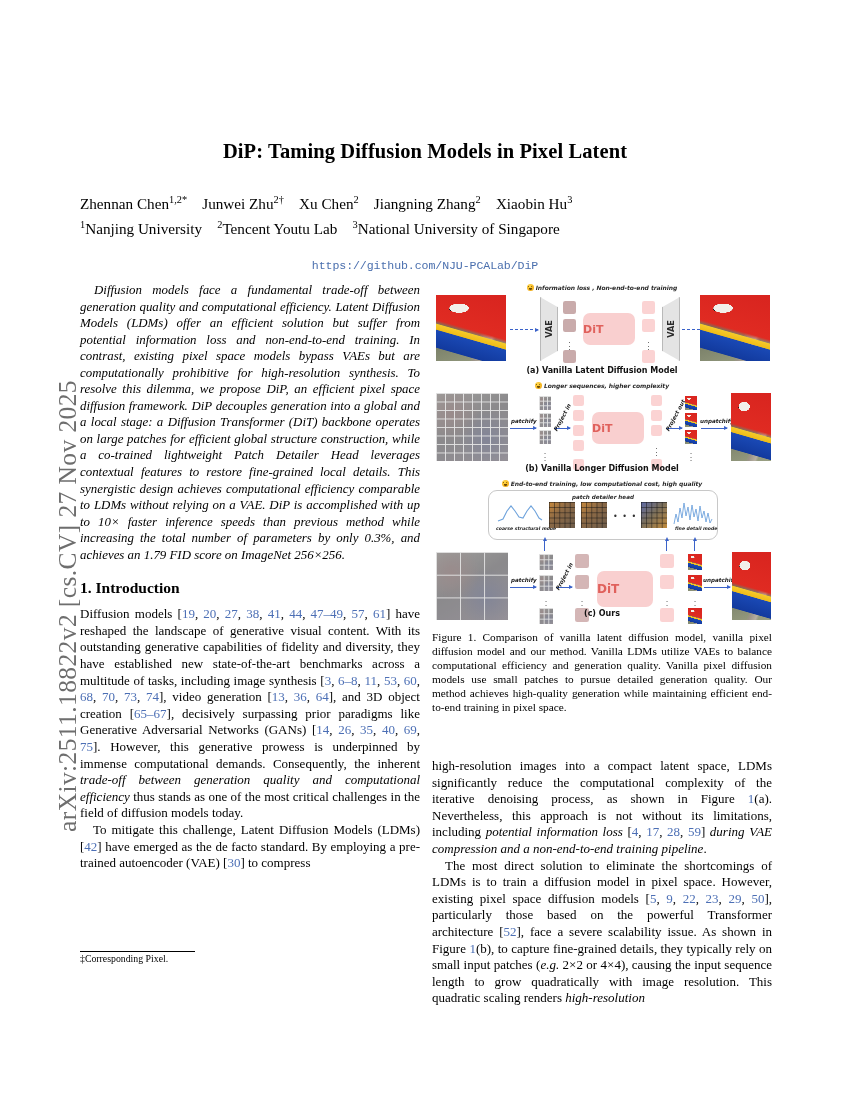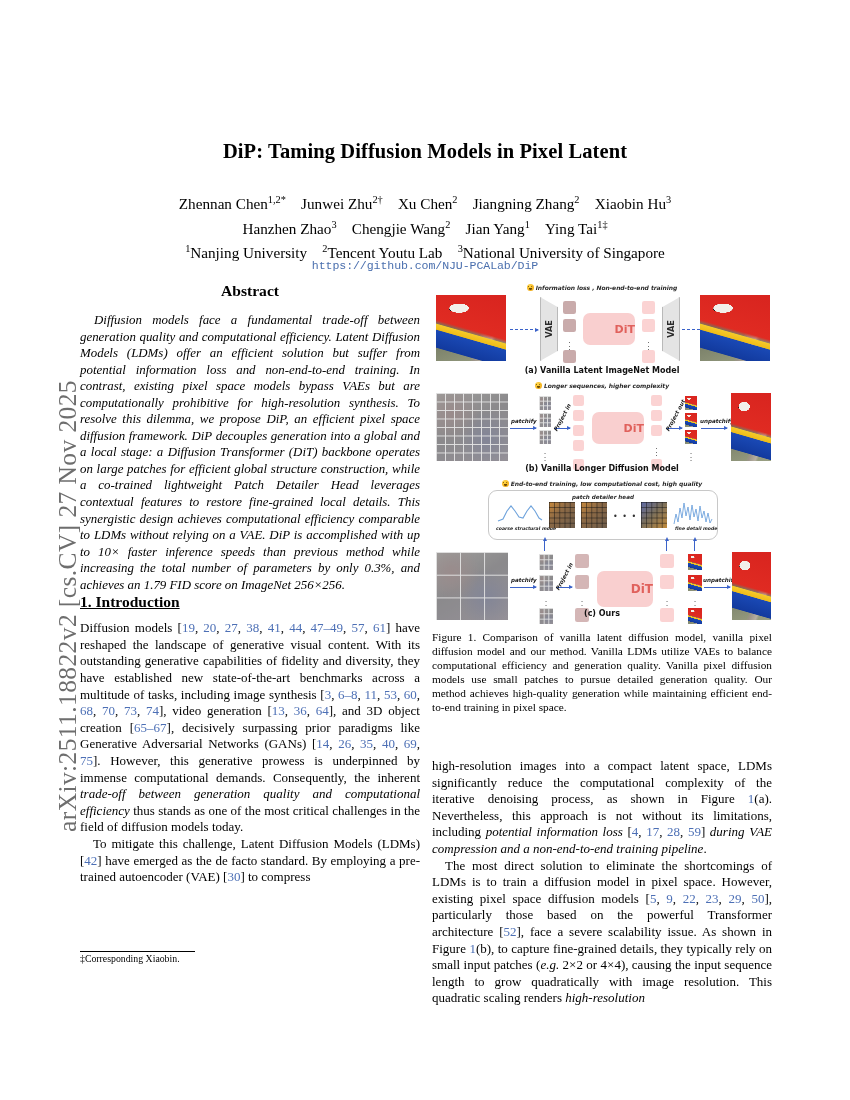--- a/index.html
+++ b/index.html
@@ -48,21 +48,20 @@
     text-align: center;
     font-size: 20.5px;
     font-weight: bold;
     letter-spacing: 0.1px;
   }
 
   #authors {
     position: absolute;
     left: 80px; top: 192px;
     width: 690px;
-    text-align: center;
     font-size: 15.2px;
     line-height: 24.5px;
   }
   #authors .ln { display: block; white-space: nowrap; }
   sup { font-size: 0.68em; vertical-align: super; line-height: 0; }
 
   #repo-url {
     position: absolute;
     left: 80px; top: 259px;
     width: 690px;
@@ -103,21 +102,21 @@
     font-size: 13.0px;
     line-height: 16.6px;
     text-align: justify;
     margin: 0;
     hyphens: auto;
   }
   .body-p + .body-p { text-indent: 13px; }
   .cite { color: #4c6fb5; }
   .it { font-style: italic; }
 
-  #intro-head { margin-top: 0; text-decoration: underline; }
+  #intro-head { margin-top: 16px; }
 
   
   #footnotes {
     position: absolute;
     left: 80px;
     top: 952px;
     width: 340px;
     font-size: 9.8px;
     line-height: 13.2px;
     text-align: justify;
@@ -247,21 +246,21 @@
   .vae.enc { clip-path: polygon(0 0, 100% 16%, 100% 84%, 0 100%); }
   .vae.dec { clip-path: polygon(0 16%, 100% 0, 100% 100%, 0 84%); }
 
   
   .dit {
     position: absolute;
     background: #f9cfcf;
     border-radius: 7px;
     display: flex;
     align-items: center;
-    justify-content: flex-end;
+    justify-content: flex-start;
     font-family: "DejaVu Sans", sans-serif;
     font-weight: bold;
     color: #e0615c;
   }
 
   .tok {
     position: absolute;
     border-radius: 2.2px;
   }
   .tok.pink  { background: #fbd3d3; }
@@ -387,38 +386,36 @@
 <body>
 
 <div id="arxiv-stamp">arXiv:2511.18822v2  [cs.CV]  27 Nov 2025</div>
 
 <div id="page">
 
   <div id="title">DiP: Taming Diffusion Models in Pixel Latent</div>
 
   <div id="authors">
     <span class="ln">Zhennan Chen<sup>1,2*</sup> Junwei Zhu<sup>2†</sup> Xu Chen<sup>2</sup> Jiangning Zhang<sup>2</sup> Xiaobin Hu<sup>3</sup></span>
-    <span class="ln">Hanzhen Zhao<sup>3</sup> Chengjie Wang<sup>2</sup> Jian Yang<sup>1</sup> Ying Tai<sup>1‡</sup></span>
     <span class="ln"><sup>1</sup>Nanjing University <sup>2</sup>Tencent Youtu Lab <sup>3</sup>National University of Singapore</span>
   </div>
 
   <div id="repo-url">https://github.com/NJU-PCALab/DiP</div>
 
   <div class="col" id="col-left">
-    <div id="abstract-head">Abstract</div>
     <p id="abstract-body">Diffusion models face a fundamental trade-off between generation quality and computational efficiency. Latent Diffusion Models (LDMs) offer an efficient solution but suffer from potential information loss and non-end-to-end training. In contrast, existing pixel space models bypass VAEs but are computationally prohibitive for high-resolution synthesis. To resolve this dilemma, we propose DiP, an efficient pixel space diffusion framework. DiP decouples generation into a global and a local stage: a Diffusion Transformer (DiT) backbone operates on large patches for efficient global structure construction, while a co-trained lightweight Patch Detailer Head leverages contextual features to restore fine-grained local details. This synergistic design achieves computational efficiency comparable to LDMs without relying on a VAE. DiP is accomplished with up to 10× faster inference speeds than previous method while increasing the total number of parameters by only 0.3%, and achieves an 1.79 FID score on ImageNet 256×256.</p>
 
     <div class="sec-head" id="intro-head">1. Introduction</div>
     <p class="body-p">Diffusion models [<span class="cite">19</span>, <span class="cite">20</span>, <span class="cite">27</span>, <span class="cite">38</span>, <span class="cite">41</span>, <span class="cite">44</span>, <span class="cite">47–49</span>, <span class="cite">57</span>, <span class="cite">61</span>] have reshaped the landscape of generative visual content. With its outstanding generative capabilities of fidelity and diversity, they have established new state-of-the-art benchmarks across a multitude of tasks, including image synthesis [<span class="cite">3</span>, <span class="cite">6–8</span>, <span class="cite">11</span>, <span class="cite">53</span>, <span class="cite">60</span>, <span class="cite">68</span>, <span class="cite">70</span>, <span class="cite">73</span>, <span class="cite">74</span>], video generation [<span class="cite">13</span>, <span class="cite">36</span>, <span class="cite">64</span>], and 3D object creation [<span class="cite">65–67</span>], decisively surpassing prior paradigms like Generative Adversarial Networks (GANs) [<span class="cite">14</span>, <span class="cite">26</span>, <span class="cite">35</span>, <span class="cite">40</span>, <span class="cite">69</span>, <span class="cite">75</span>]. However, this generative prowess is underpinned by immense computational demands. Consequently, the inherent <span class="it">trade-off between generation quality and computational efficiency</span> thus stands as one of the most critical challenges in the field of diffusion models today.</p>
     <p class="body-p">To mitigate this challenge, Latent Diffusion Models (LDMs) [<span class="cite">42</span>] have emerged as the de facto standard. By employing a pre-trained autoencoder (VAE) [<span class="cite">30</span>] to compress</p>
   </div>
 
   <div id="footnote-rule"></div>
   <div id="footnotes">
-    <span class="fn">‡Corresponding Xiaobin.</span>
+    <span class="fn">‡Corresponding Pixel.</span>
   </div>
 
   <div id="figure">
 
     <div class="panel" id="panel-a">
       <div class="banner" style="top:0px;">
         <span class="emoji"></span><span>Information loss , Non-end-to-end training</span>
       </div>
 
       <div class="parrot" style="left:4px; top:11px; width:70px; height:66px;"></div>
@@ -444,21 +441,21 @@
       <div class="tok pink" style="left:210px; top:66px; width:13px; height:13px;"></div>
 
       <div class="vae dec" style="left:230px; top:13px; width:16px; height:62px;">
         <span>VAE</span>
       </div>
 
       <div class="arrow dashed" style="left:250px; top:45px; width:28px;"></div>
 
       <div class="parrot" style="left:268px; top:11px; width:70px; height:66px;"></div>
 
-      <div class="pcaption" style="top:82px;">(a) Vanilla Latent ImageNet Model</div>
+      <div class="pcaption" style="top:82px;">(a) Vanilla Latent Diffusion Model</div>
     </div>
 
     <div class="panel" id="panel-b">
       <div class="banner" style="top:0px;">
         <span class="emoji"></span><span>Longer sequences, higher complexity</span>
       </div>
 
       <div class="noisegrid" style="left:4px; top:11px; width:72px; height:68px;"></div>
 
       <div class="arrow" style="left:78px; top:46px; width:26px;"></div>

